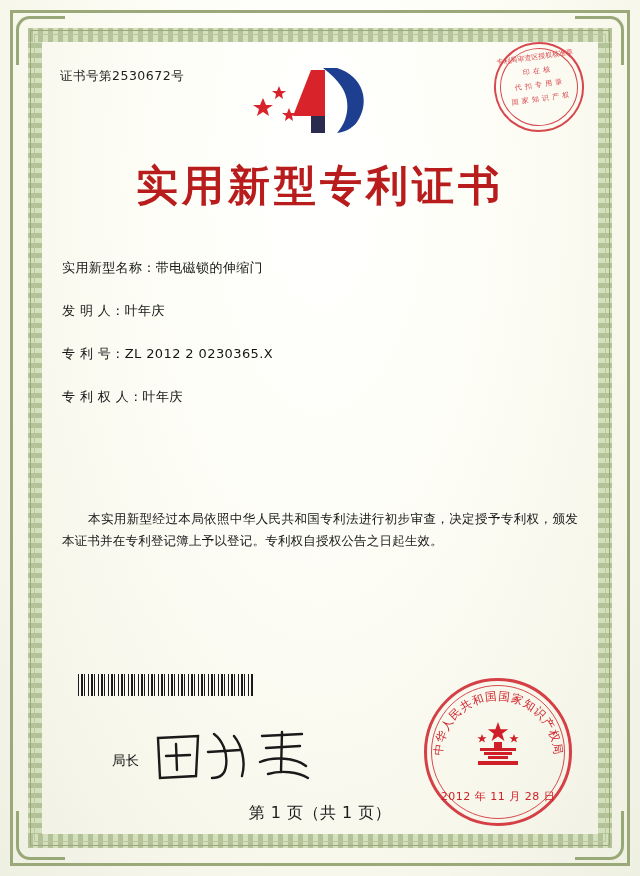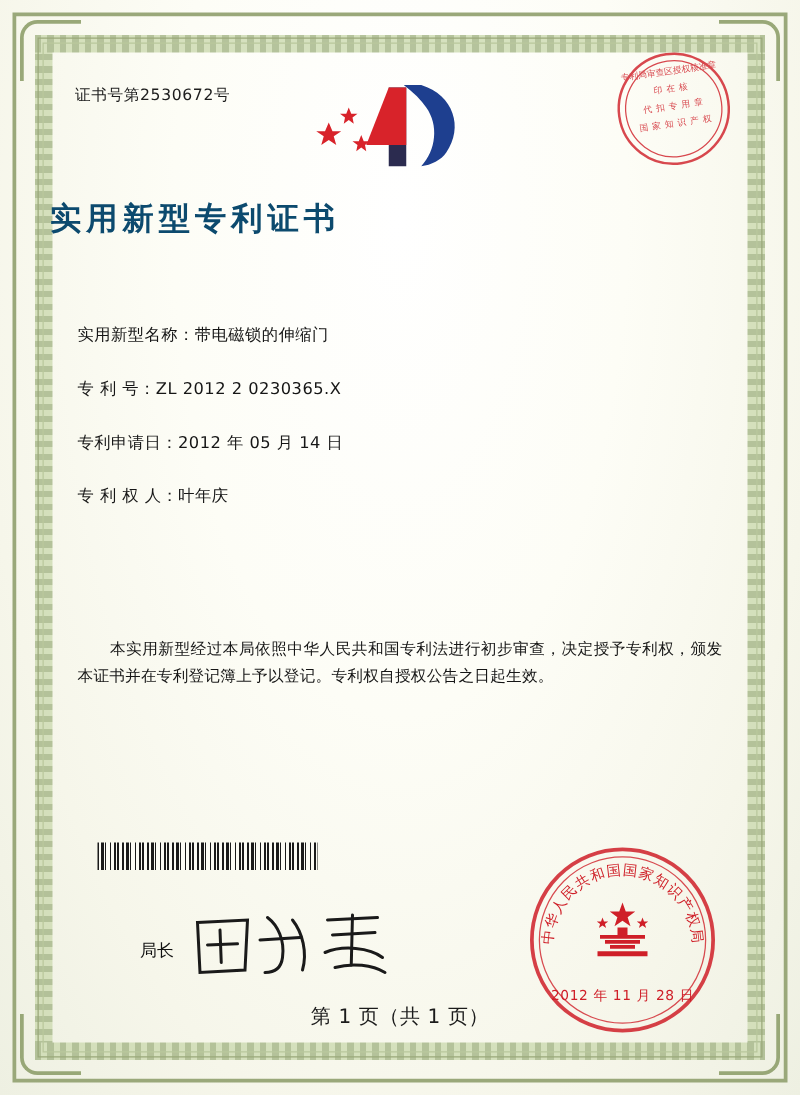--- a/index.html
+++ b/index.html
@@ -154,24 +154,25 @@
     text-align: center;
     font-size: 7px;
     font-family: "DejaVu Sans", sans-serif;
   }
 
   .doc-title {
     position: absolute;
     left: 0;
     right: 0;
     top: 118px;
-    font-size: 25px;
+    text-align: center;
+    font-size: 42px;
     font-weight: bold;
     letter-spacing: 4px;
-    color: #0c4a6e;
+    color: #b91c1c;
     font-family: "DejaVu Sans", sans-serif;
   }
 
   .fields {
     position: absolute;
     left: 22px;
     top: 186px;
     right: 22px;
     margin-top: 33px;
   }
@@ -347,24 +348,24 @@
       <div class="st-line l3">国  家  知  识  产  权</div>
     </div>
 
     <div class="doc-title">实用新型专利证书</div>
 
     <div class="fields">
       <div class="field">
         <span class="lbl">实用新型名称：</span><span class="val">带电磁锁的伸缩门</span>
       </div>
       <div class="field">
-        <span class="lbl">专 利 号：</span><span class="val">ZL 2012 2 0230365.X</span>
+        <span class="lbl">发 明 人：</span><span class="val">叶年庆</span>
       </div>
       <div class="field">
-        <span class="lbl">专利申请日：</span><span class="val">2012 年 05 月 14 日</span>
+        <span class="lbl">专 利 号：</span><span class="val">ZL 2012 2 0230365.X</span>
       </div>
       <div class="field">
         <span class="lbl">专 利 权 人：</span><span class="val">叶年庆</span>
       </div>
     </div>
 
     <div class="paras">
       <div class="para">本实用新型经过本局依照中华人民共和国专利法进行初步审查，决定授予专利权，颁发本证书并在专利登记簿上予以登记。专利权自授权公告之日起生效。</div>
     </div>
 

